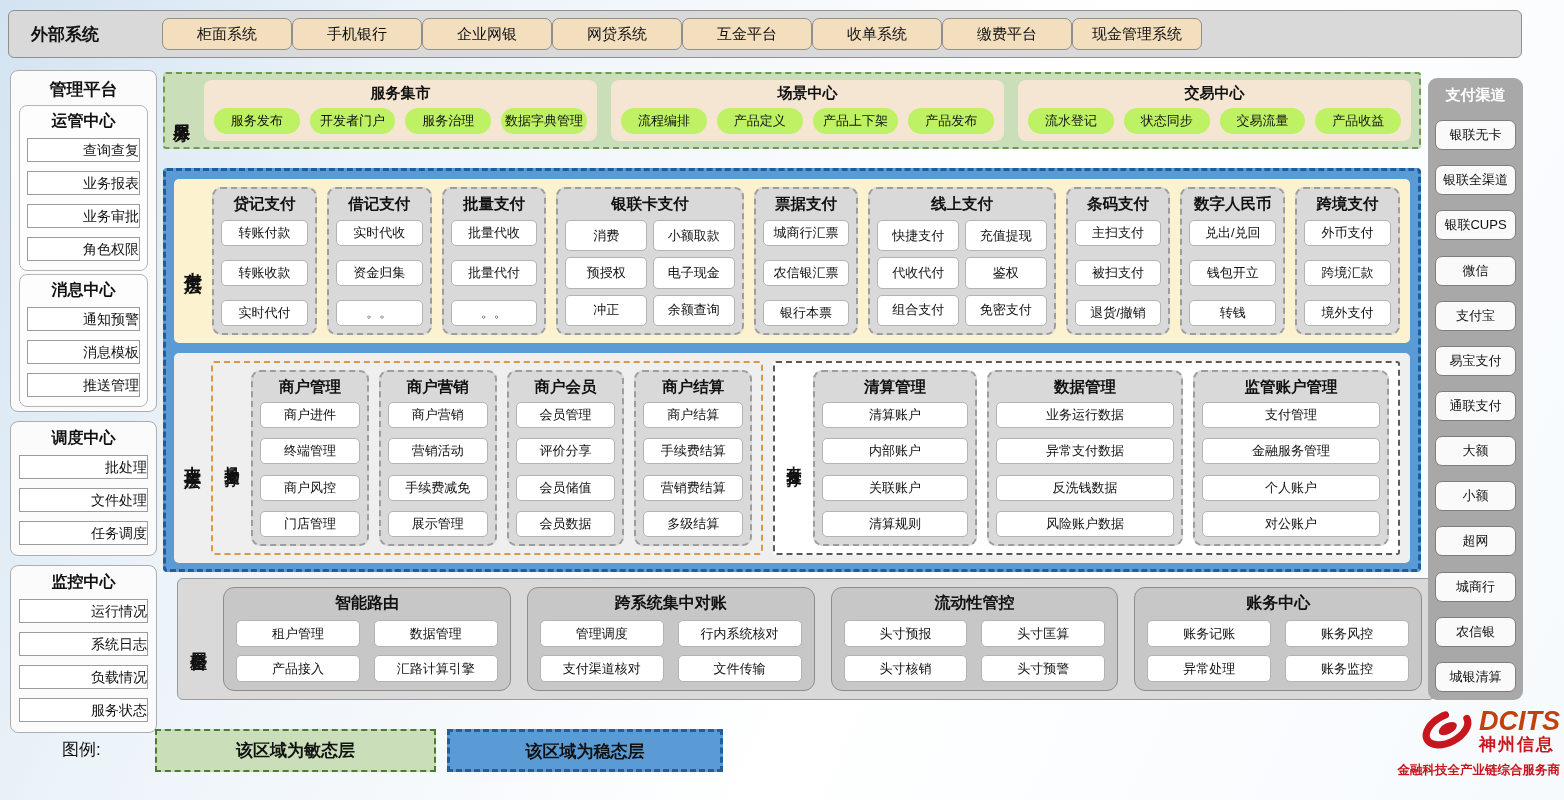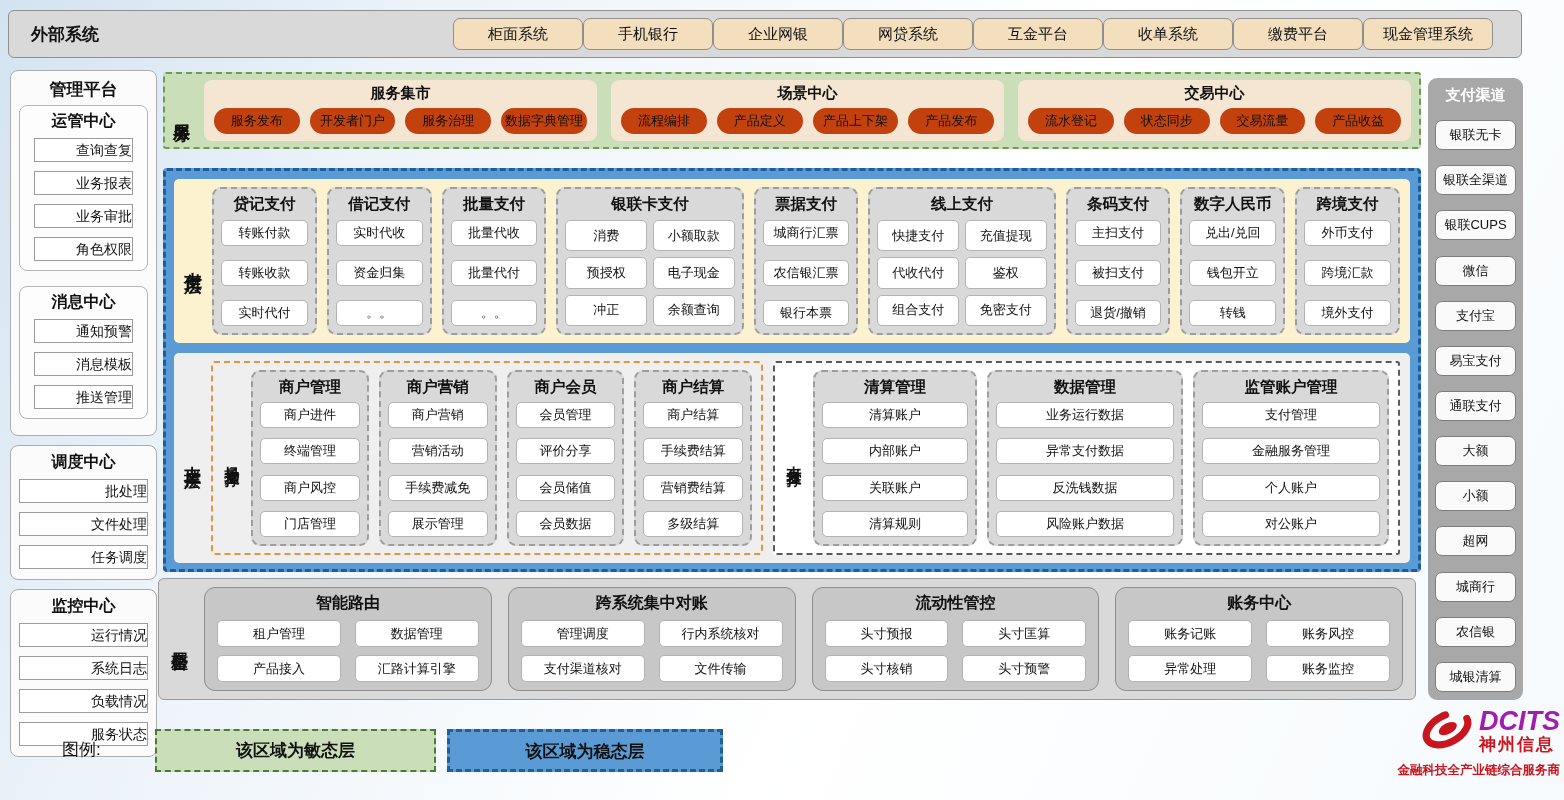--- a/index.html
+++ b/index.html
@@ -9,41 +9,41 @@
     background:linear-gradient(115deg,#d3e3f1 0%,#ecf3f9 22%,#ffffff 58%,#f6fafd 100%);
   }
   .abs{position:absolute;box-sizing:border-box;}
   .vlab{writing-mode:vertical-rl;text-orientation:upright;font-weight:bold;line-height:1;
         display:flex;align-items:center;justify-content:center;flex:none;}
 
   
   #ext{left:8px;top:10px;width:1514px;height:48px;background:#d9d9d9;border:1px solid #8f8f8f;
        border-radius:6px;display:flex;align-items:center;padding:0 28px 0 22px;}
   #ext .lab{font-weight:bold;font-size:17px;width:100px;flex:none;}
-  #ext .row{flex:1;display:flex;justify-content:flex-end;padding-left:31px;}
+  #ext .row{flex:1;display:flex;justify-content:flex-start;padding-left:31px;}
   .tanbtn{width:128px;height:30px;line-height:30px;text-align:center;background:#f3debe;
           border:1px solid #8f8f8f;border-radius:7px;font-size:15px;white-space:nowrap;}
 
   
   #mgmt{left:10px;top:70px;width:147px;}
   .mbox{background:#fbfbfb;border:1px solid #adadad;border-radius:8px;padding:3px 8px 1px;margin-bottom:9px;}
   .mtitle{font-weight:bold;font-size:17px;text-align:center;padding:4px 0 4px;}
-  .mgroup{background:#fdfdfd;border:1px solid #b5b5b5;border-radius:8px;padding:2px 14px 0;margin-bottom:15px;}
+  .mgroup{background:#fdfdfd;border:1px solid #b5b5b5;border-radius:8px;padding:2px 7px 0;margin-bottom:3px;}
   .gtitle{font-weight:bold;font-size:16px;text-align:center;padding:3px 0 6px;white-space:nowrap;}
   .mbtn{background:#fff;border:1px solid #9c9c9c;border-radius:0;height:22px;line-height:22px;
         text-align:right;font-size:14px;margin-bottom:9px;white-space:nowrap;}
 
   
   #svc{left:163px;top:72px;width:1258px;height:77px;background:#cadeb9;border:2px dashed #6f9b55;
        border-radius:3px;display:flex;align-items:stretch;padding:6px 8px;gap:14px;}
   #svc .vlab{font-size:17px;}
   .svcpanel{flex:1;background:#f4e6d3;border-radius:8px;padding:3px 10px 7px;display:flex;flex-direction:column;}
   .svcpanel .t{font-weight:bold;font-size:15px;text-align:center;margin:1px 0 5px;}
   .svcpanel .items{display:flex;gap:10px;flex:1;}
-  .svcbtn{flex:1;background:#c2410c;border-radius:15px;font-size:13px;display:flex;align-items:center;
+  .svcbtn{flex:1;background:#bef264;border-radius:15px;font-size:13px;display:flex;align-items:center;
           justify-content:center;white-space:nowrap;padding:0 4px;}
 
   
   #stable{left:163px;top:168px;width:1258px;height:404px;background:#5b9bd5;border:3px dashed #1d5d9b;
           border-radius:4px;padding:8px;}
   #payl{height:164px;background:#fcf2cf;border-radius:5px;display:flex;box-sizing:border-box;
         padding:8px 10px;gap:10px;}
   #payl .vlab{font-size:18px;letter-spacing:3px;}
   .pg{background:#d9d9d9;border:2px dashed #9d9d9d;border-radius:9px;padding:4px 7px 7px;
       display:flex;flex-direction:column;flex:1;box-sizing:border-box;min-width:0;}
@@ -63,21 +63,21 @@
         padding:7px 9px;gap:10px;box-sizing:border-box;min-width:0;}
   .sublab{writing-mode:vertical-rl;text-orientation:upright;font-weight:bold;font-size:15px;
           display:flex;align-items:center;justify-content:center;flex:none;letter-spacing:2px;}
   .sg{background:#d9d9d9;border:2px dashed #9d9d9d;border-radius:9px;padding:4px 7px 7px;
       display:flex;flex-direction:column;flex:1;box-sizing:border-box;min-width:0;}
   .sg .t{font-weight:bold;font-size:15.5px;text-align:center;margin:1px 0 4px;white-space:nowrap;}
   .sg .items{flex:1;display:flex;flex-direction:column;justify-content:space-between;gap:6px;}
   .sg.w{flex:1.22;}
 
   
-  #intg{left:158px;top:578px;width:1258px;height:122px;background:#d9d9d9;border:1px solid #9a9a9a;
+  #intg{left:177px;top:578px;width:1258px;height:122px;background:#d9d9d9;border:1px solid #9a9a9a;
         border-radius:6px;display:flex;padding:8px 12px;gap:16px;align-items:stretch;}
   #intg .vlab{font-size:17px;}
   .ig{flex:1;background:#c7c7c7;border:1px solid #8d8d8d;border-radius:11px;padding:3px 12px 8px;
       display:flex;flex-direction:column;box-sizing:border-box;min-width:0;}
   .ig .t{font-weight:bold;font-size:16px;text-align:center;margin:2px 0 6px;}
   .ig .items{flex:1;display:grid;grid-template-columns:1fr 1fr;gap:8px 14px;}
 
   
   #chan{left:1428px;top:78px;width:95px;height:622px;background:#a8a8a8;border-radius:9px;
         display:flex;flex-direction:column;justify-content:space-between;padding:8px 7px;}
@@ -89,21 +89,21 @@
   #lg-label{left:62px;top:738px;font-size:17px;}
   .lg{position:absolute;top:729px;height:43px;line-height:39px;text-align:center;font-weight:bold;
       font-size:17px;box-sizing:border-box;}
   #lg-green{left:155px;width:281px;background:#cadeb9;border:2px dashed #4c7b36;}
   #lg-blue{left:447px;width:276px;background:#5b9bd5;border:3px dashed #235e97;}
 
   
   #logo{left:1372px;top:702px;width:188px;}
   #logo .row{display:flex;align-items:center;justify-content:flex-end;gap:5px;}
   #logo .names{display:flex;flex-direction:column;align-items:flex-start;}
-  #logo .name{color:#a21caf;font-weight:bold;font-style:italic;font-size:27px;line-height:1.05;}
+  #logo .name{color:#c2410c;font-weight:bold;font-style:italic;font-size:27px;line-height:1.05;}
   #logo .cn{color:#c8161e;font-weight:bold;font-size:17px;letter-spacing:2px;line-height:1.15;}
   #logo .slogan{color:#c8161e;font-weight:bold;font-size:12.5px;white-space:nowrap;margin-top:2px;
                 text-align:right;}
 </style>
 </head>
 <body>
 
 <div id="ext" class="abs">
   <div class="lab">外部系统</div>
   <div class="row">

